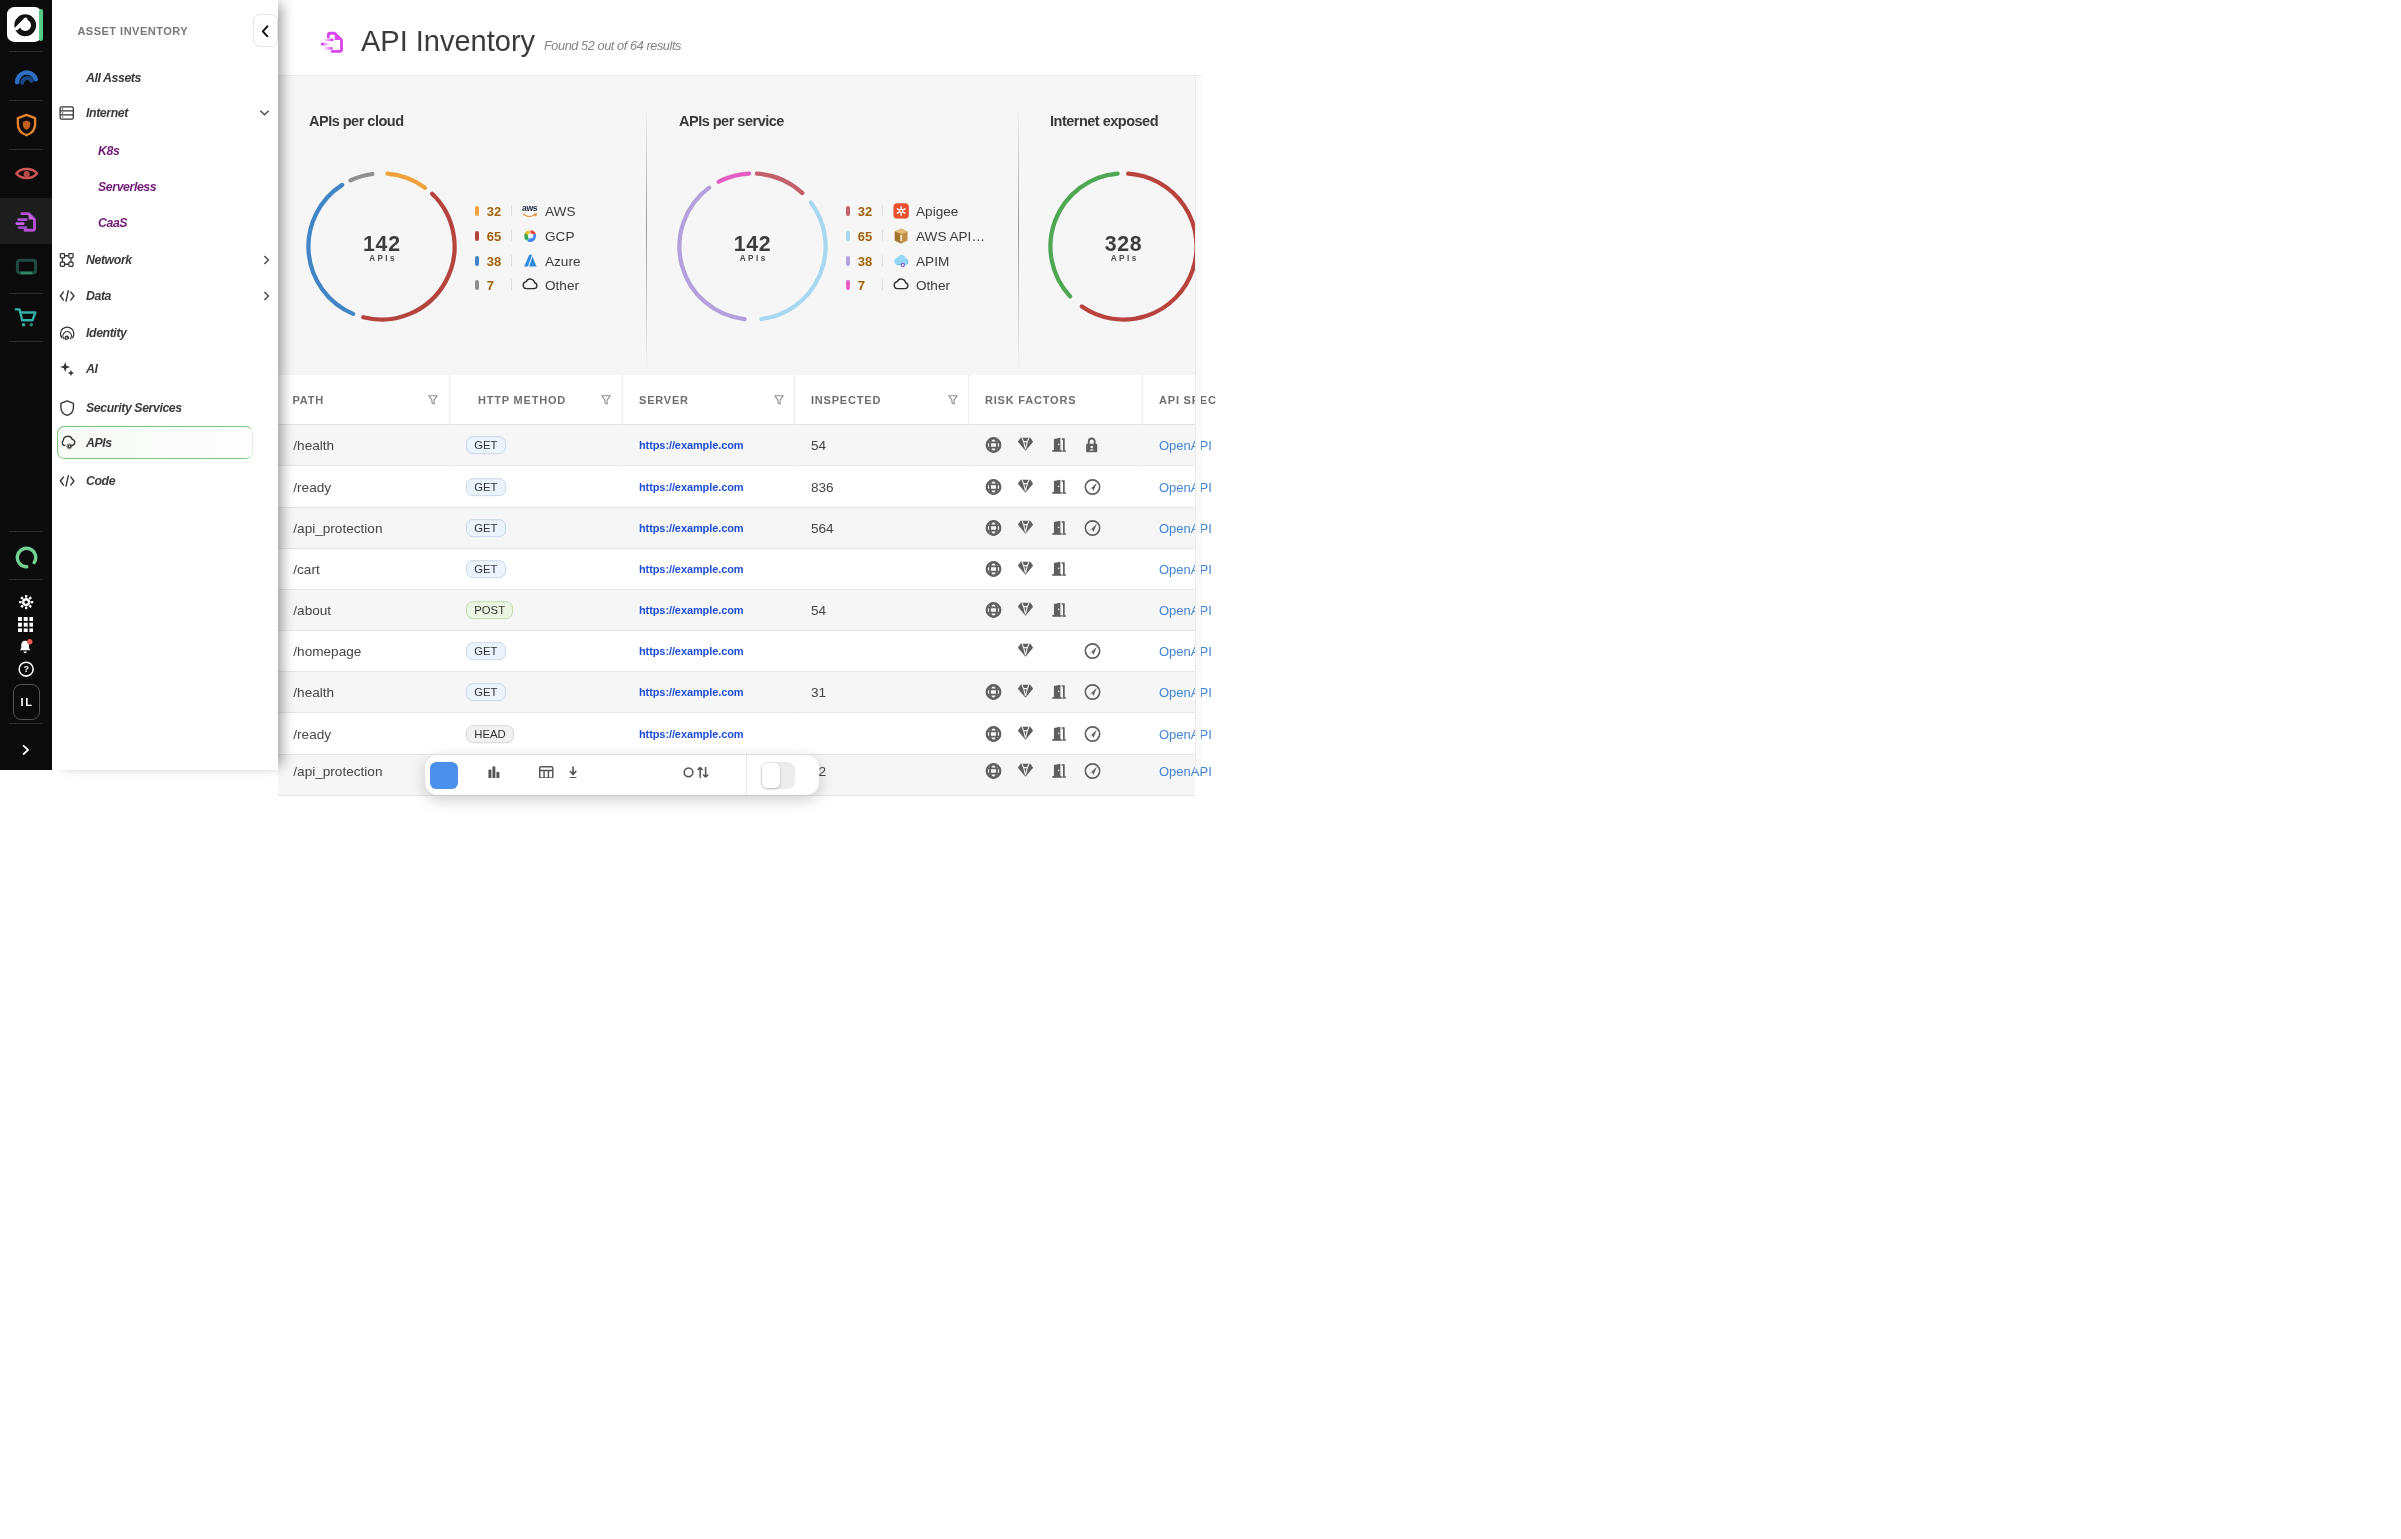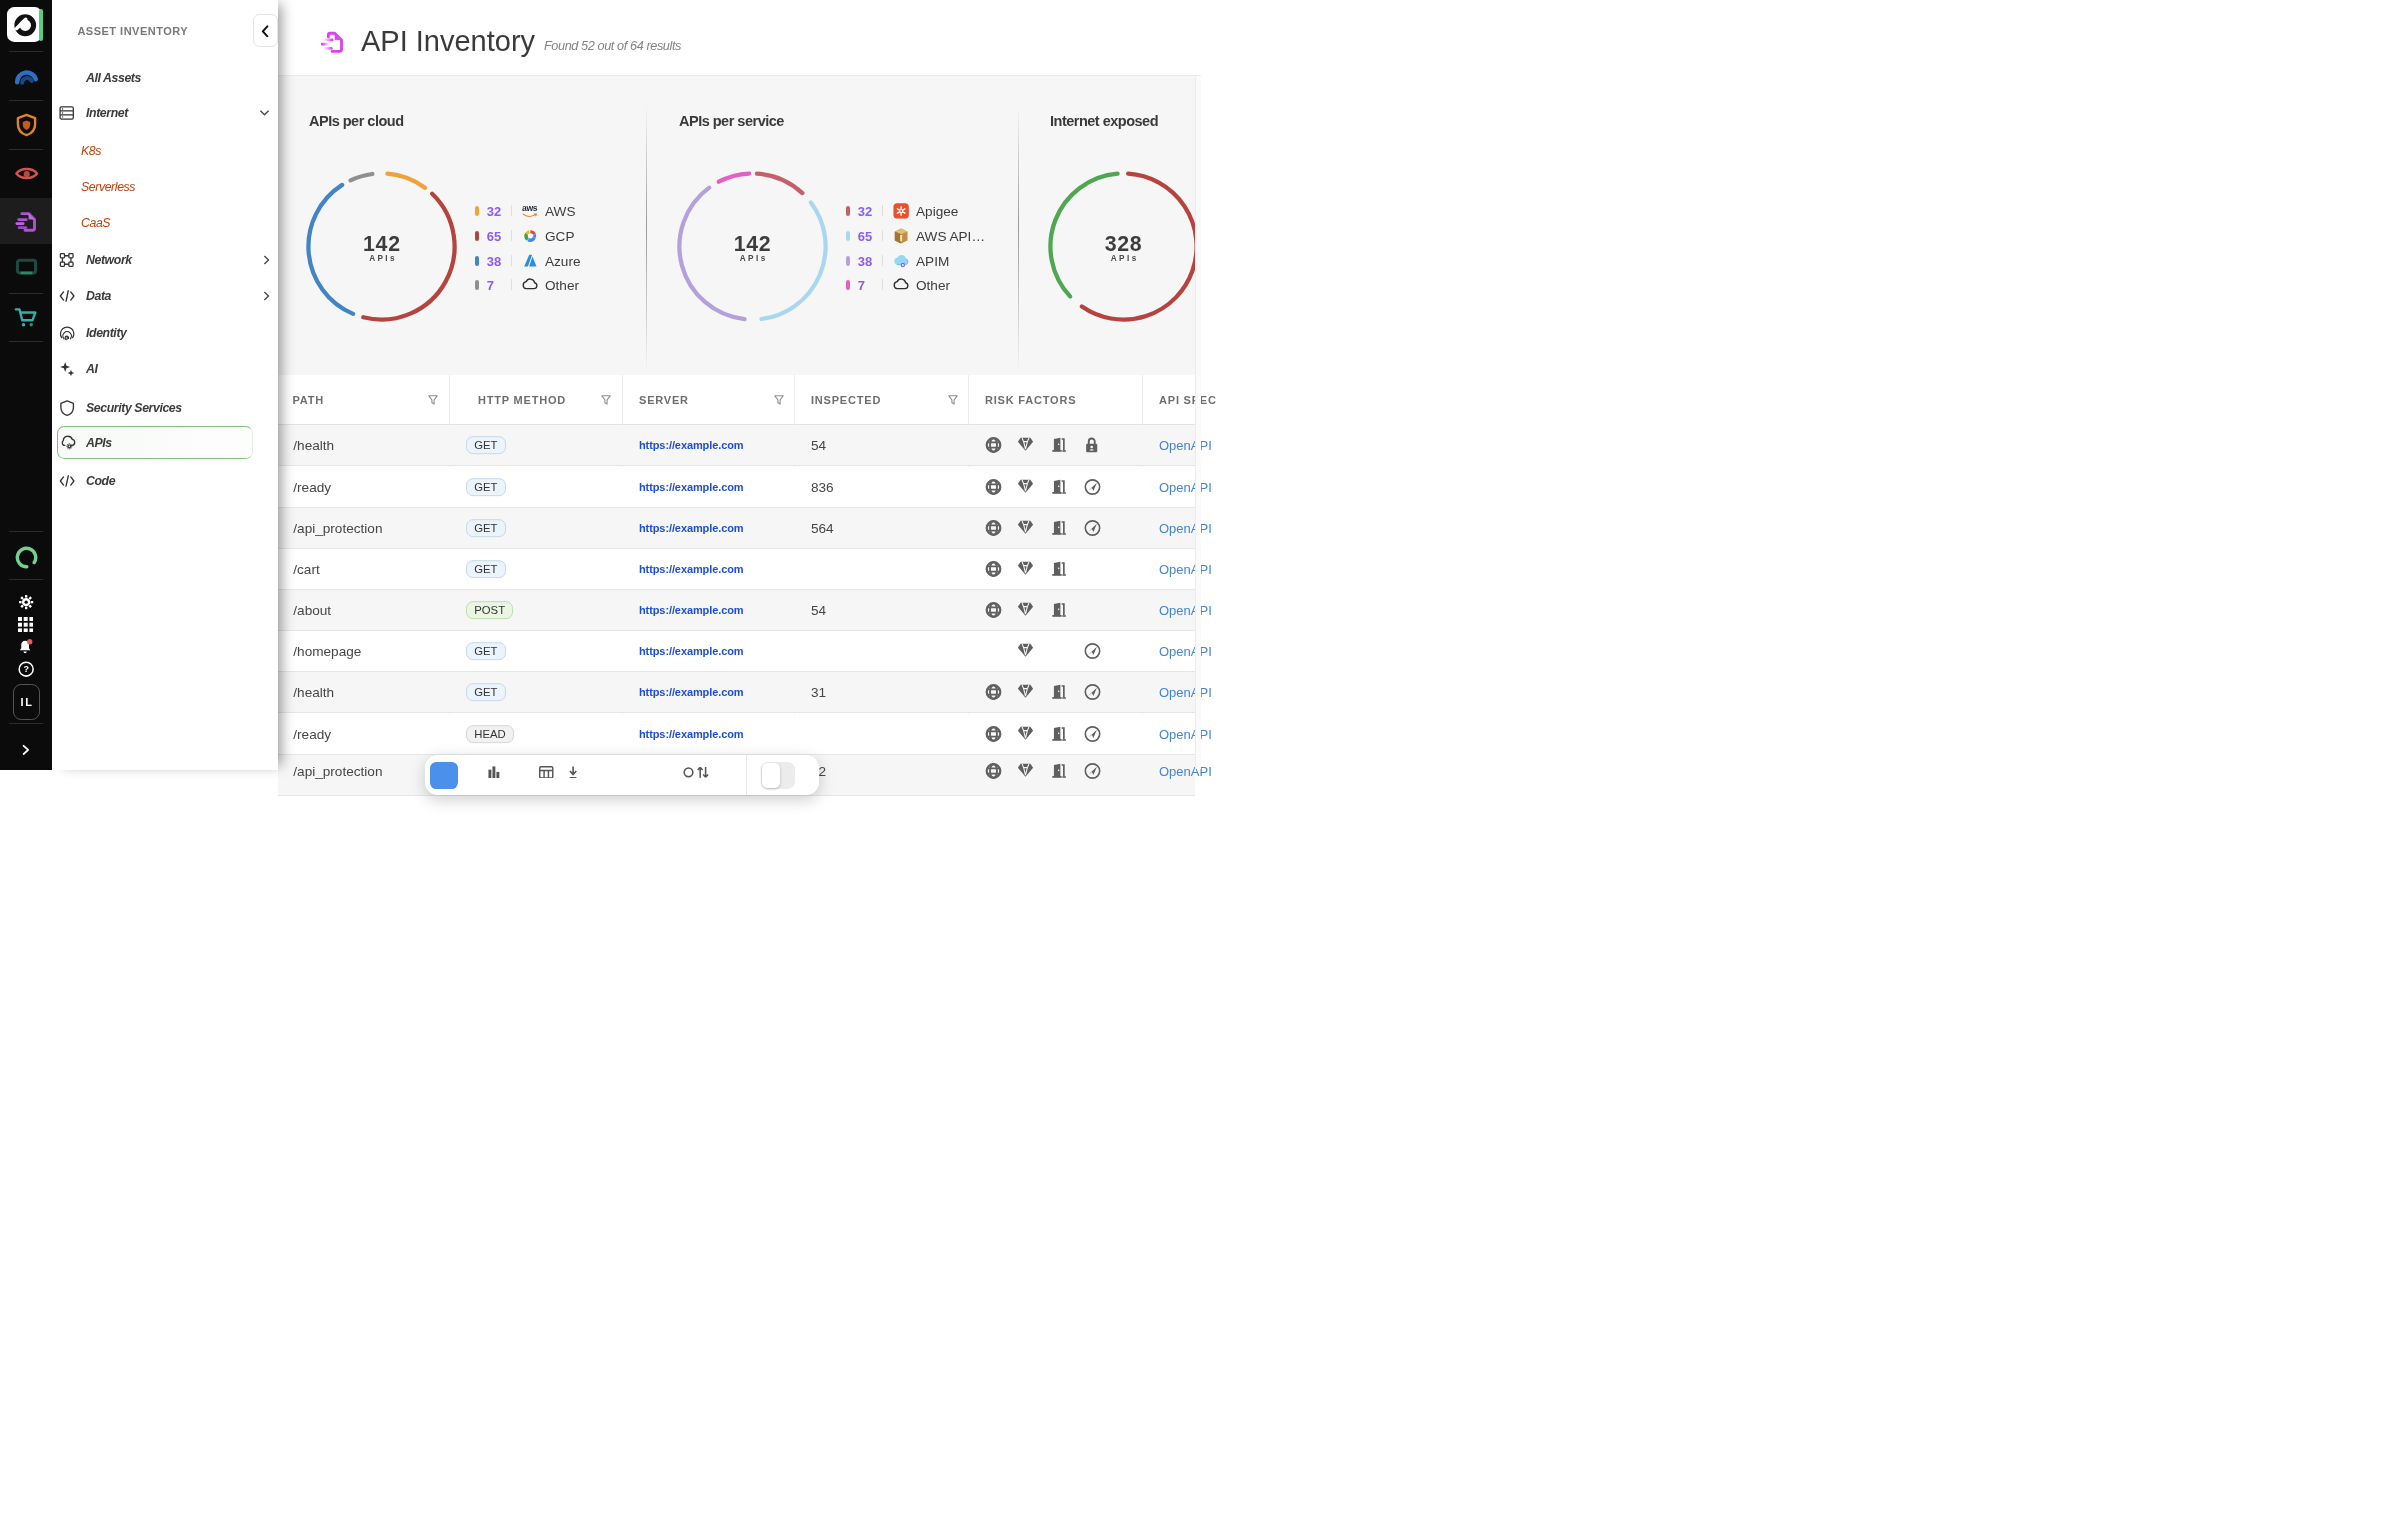--- a/index.html
+++ b/index.html
@@ -14,41 +14,41 @@
   #snav { position:absolute; left:52px; top:0; width:226px; height:770px; background:#fff;
     z-index:20; box-shadow:7.3px 0 12.7px -3.6px rgba(0,0,0,0.42); }
   #snav h1 { position:absolute; left:25.4px; top:24.5px; font-size:11px; font-weight:bold;
     letter-spacing:0.5px; color:#787878; }
   #collapse { position:absolute; left:201px; top:13.6px; width:24.5px; height:33px; background:#fff;
     border:0.9px solid #e3e3e3; border-radius:6.4px; color:#111; text-align:center; line-height:31px;
     font-size:11.8px; font-weight:bold; }
   .nav { position:absolute; left:0; width:226px; height:27px; }
   .nav .txt { position:absolute; left:34px; top:50%; transform:translateY(-50%);
     font-size:12.3px; font-style:italic; font-weight:bold; color:#3b3b3b; letter-spacing:-0.4px;}
-  .nav .sub { left:29px; font-weight:normal; color:#c2410c; }
+  .nav .sub { left:46px; font-weight:bold; color:#701a75; }
   .nav svg.ni { position:absolute; left:7.3px; top:50%; transform:translateY(-50%); }
   .nav .chev { position:absolute; right:8.2px; top:50%; transform:translateY(-50%); color:#4c4c4c; }
   #apibox { position:absolute; left:4.5px; top:426px; width:196px; height:33px;
     border:1.8px solid #7cc47f; border-right-color:#e2f2e2; border-radius:7.3px;
     background:linear-gradient(to right,#f7faf7,#fdfdfd); }
   
   #main { position:absolute; left:278px; top:0; width:923px; height:770px; background:#fff; }
   #hdr { position:absolute; left:0; top:0; width:923px; height:76px; background:#fff; border-bottom:0.9px solid #ececec;}
   #title { position:absolute; left:83px; top:25px; font-size:29px; color:#3a3a3a; letter-spacing:0px;}
   #subtitle { position:absolute; left:266px; top:39px; font-size:12.7px; font-style:italic; color:#838383; letter-spacing:-0.4px;}
   #charts { position:absolute; left:0; top:76px; width:917px; height:299px; background:#f6f6f6; }
   .ctitle { position:absolute; top:37px; font-size:14.5px; font-weight:bold; color:#3a3a3a; letter-spacing:-0.5px;}
   .vdiv { position:absolute; top:30px; width:0.9px; height:267px;
     background:linear-gradient(to bottom,rgba(100,100,100,0),rgba(95,95,95,0.62) 45%,rgba(100,100,100,0)); }
   .donut { position:absolute; top:89px; }
   .dnum { position:absolute; top:156px; width:163px; text-align:center; font-size:21.3px; font-weight:bold; color:#3d3d3d; letter-spacing:0.7px;}
   .dlbl { position:absolute; top:178px; width:163px; text-align:center; font-size:8.2px; font-weight:bold; color:#4a4a4a; letter-spacing:2.4px; text-indent:2.4px;}
   .lrow { position:absolute; height:25px; }
   .lbar { position:absolute; left:0; top:50%; transform:translateY(-50%); width:4.1px; height:10px; border-radius:2.3px; }
-  .lnum { position:absolute; left:11.8px; top:50%; transform:translateY(-50%); font-size:13px; font-weight:bold; color:#8b5cf6; }
+  .lnum { position:absolute; left:11.8px; top:50%; transform:translateY(-50%); font-size:13px; font-weight:bold; color:#a16207; }
   .ldiv { position:absolute; left:36px; top:50%; transform:translateY(-50%); width:0.9px; height:11.8px; background:#dedede; }
   .lico { position:absolute; left:47px; top:50%; transform:translateY(-50%); width:16.3px; height:16.3px; }
   .llbl { position:absolute; left:70px; top:50%; transform:translateY(-50%); font-size:13.6px; color:#3c3c3c; }
   
   #thead { position:absolute; left:0; top:375px; width:917px; height:50px; background:#fff; border-bottom:0.9px solid #e2e2e2; }
   .th { position:absolute; top:50%; transform:translateY(-50%); font-size:11px; font-weight:bold; color:#6e6e6e; letter-spacing:0.8px; white-space:nowrap;}
   .funnel { position:absolute; top:50%; transform:translateY(-50%); }
   .colsep { position:absolute; top:375px; width:0.9px; height:394px; background:#ececec; }
   .row { position:absolute; left:0; width:917px; height:41px; border-bottom:0.9px solid #e6e6e6; }
   .row.odd { background:#f6f6f6; }

